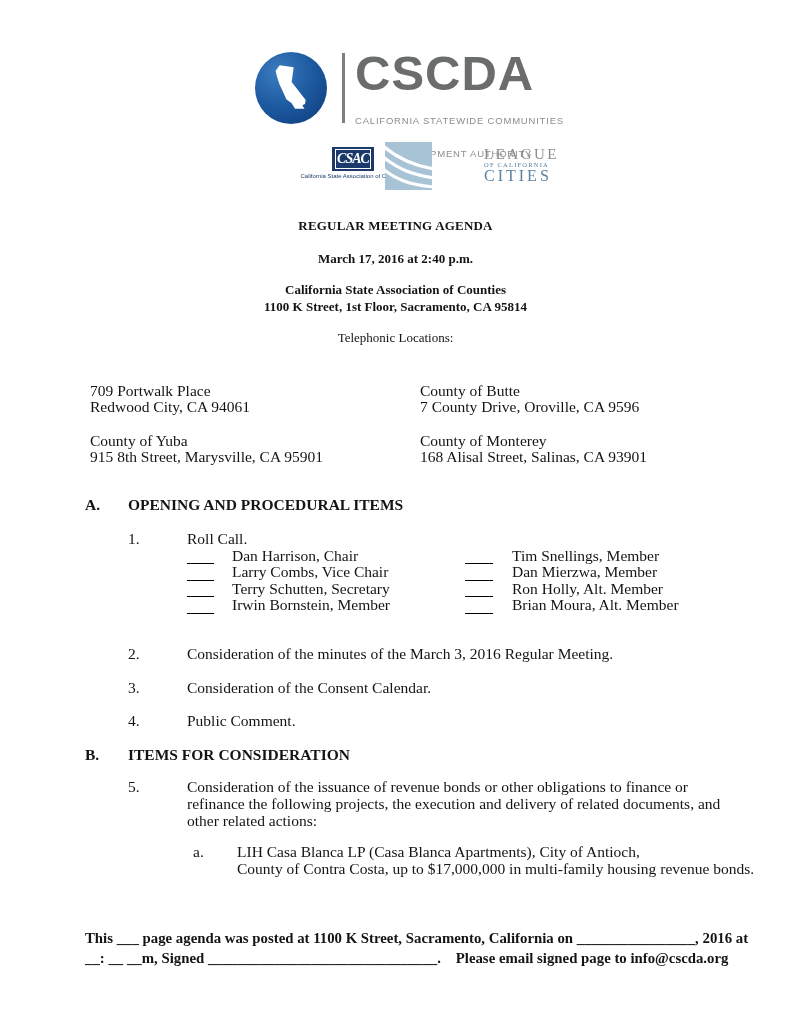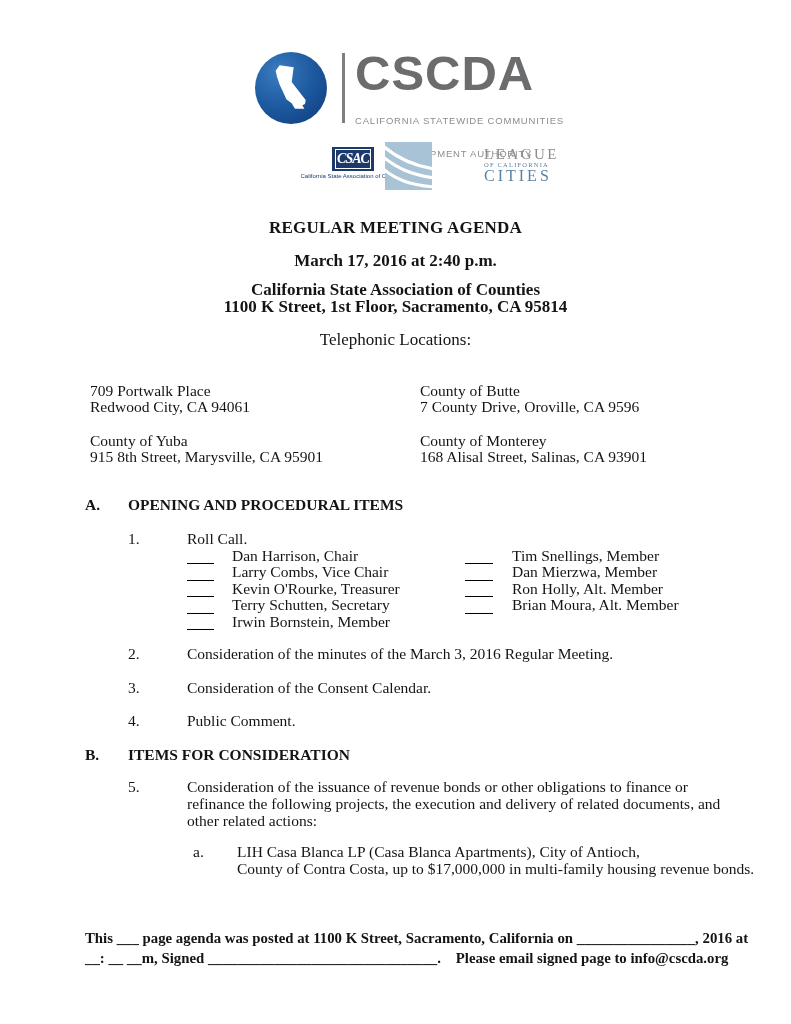--- a/index.html
+++ b/index.html
@@ -61,21 +61,21 @@
 
   
   .league-logo { left: 385px; top: 142px; display: flex; align-items: flex-start; gap: 44px; }
   .league-box { width: 47px; height: 48px; background: var(--league-box-blue, #a9c3d6); overflow: hidden; }
   .league-text { margin-left: 8px; font-family: "Liberation Serif", serif; margin-top: 6px; }
   .league-l1 { font-size: 15px; line-height: 13px; letter-spacing: 2.5px; color: var(--league-gray, #8a8d90); }
   .league-l2 { font-size: 6.5px; line-height: 8px; letter-spacing: 1.2px; color: var(--league-cities-blue, #7d98ad); }
   .league-l3 { font-size: 16px; line-height: 14px; letter-spacing: 3px; color: var(--league-cities-blue, #5d82a1); }
 
   
-  .center-line { left: 0; width: 791px; text-align: center; font-size: 17px; }
+  .center-line { left: 0; width: 791px; text-align: center; font-size: 13px; }
   .bold { font-weight: 700; }
   .h-title { top: 218px; letter-spacing: 0.2px; }
   .h-datetime { top: 251px; }
   .h-venue { top: 282px; line-height: 16.5px; white-space: pre; }
   .h-tel { top: 330px; }
 
   
   .tel-grid {
     left: 90px; top: 383px;
     display: grid; grid-template-columns: 330px auto; row-gap: 17px;
@@ -194,24 +194,20 @@
     <div class="roll-row">
       <span class="roll-blank"></span>
       <span>Dan Harrison, Chair</span>
     </div>
     <div class="roll-row">
       <span class="roll-blank"></span>
       <span>Larry Combs, Vice Chair</span>
     </div>
     <div class="roll-row">
       <span class="roll-blank"></span>
-      <span>Kevin O'Rourke, Treasurer</span>
-    </div>
-    <div class="roll-row">
-      <span class="roll-blank"></span>
       <span>Terry Schutten, Secretary</span>
     </div>
     <div class="roll-row">
       <span class="roll-blank"></span>
       <span>Irwin Bornstein, Member</span>
     </div>
   </div>
 
   <div class="abs roll-col roll-right">
     <div class="roll-row">

